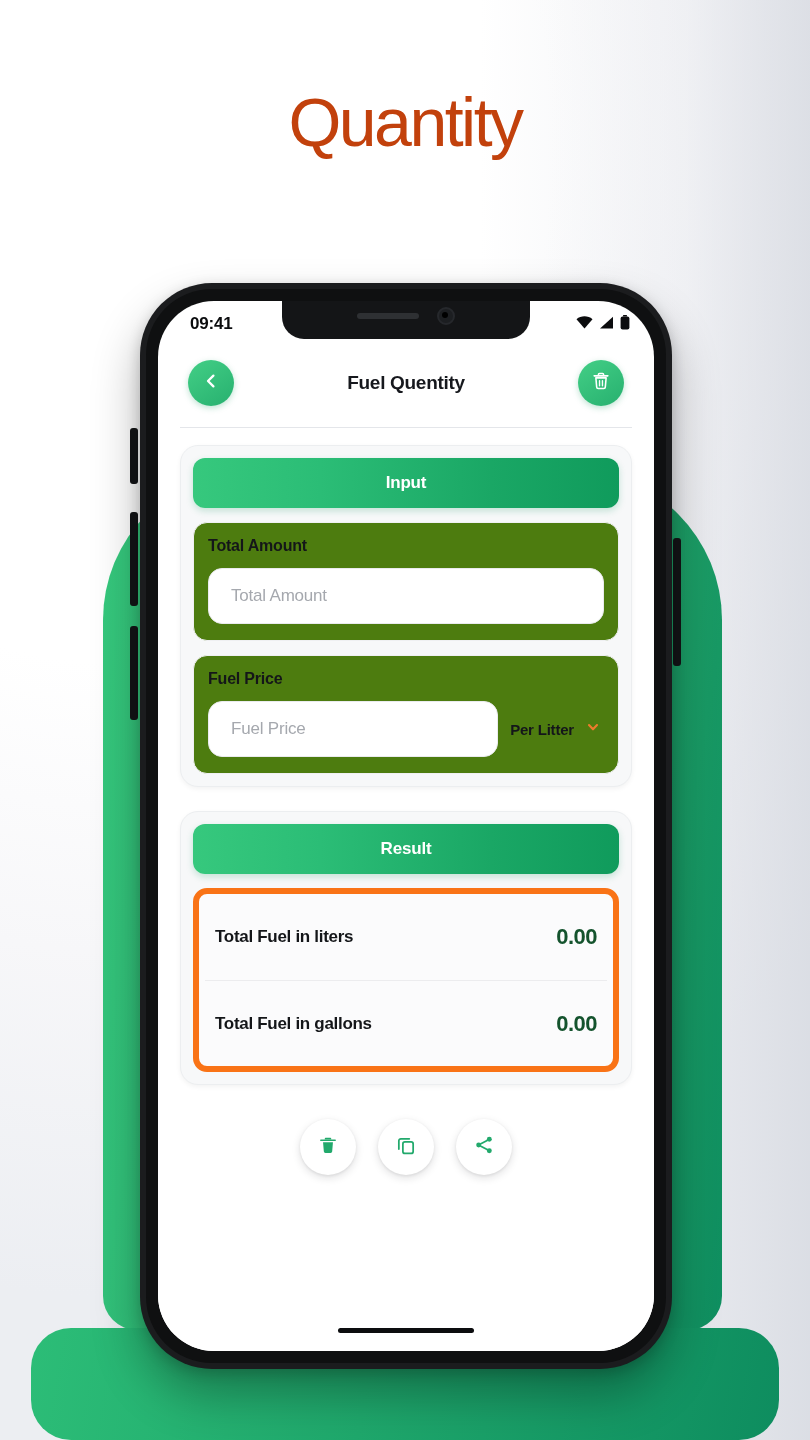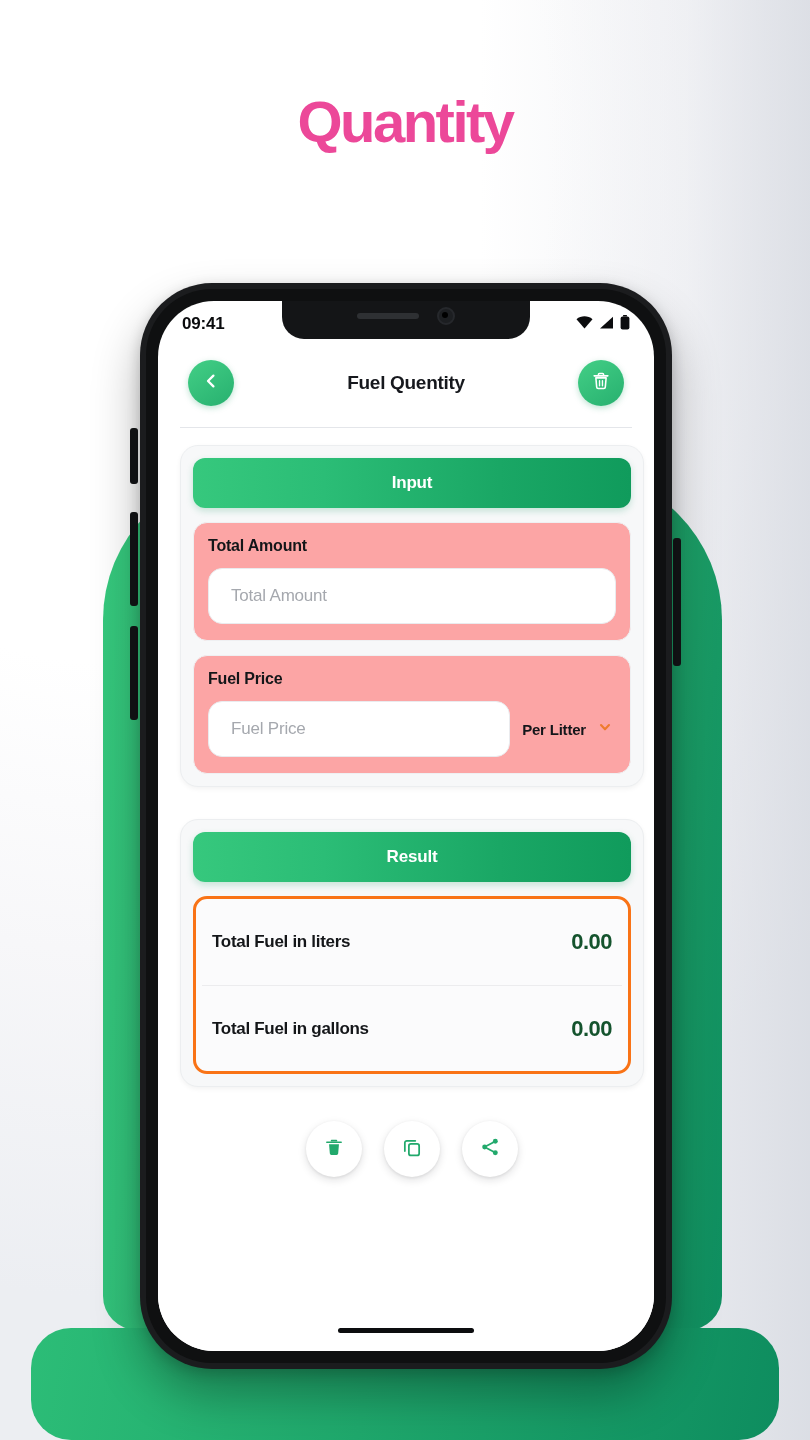--- a/index.html
+++ b/index.html
@@ -32,25 +32,25 @@
 
   
   .hero {
     position: absolute;
     top: 74px; left: 0;
     width: 810px;
     text-align: center;
     z-index: 6;
   }
   .hero-title {
-    font-size: 58px;
+    font-size: 68px;
     line-height: 96px;
-    font-weight: 700;
+    font-weight: 400;
     letter-spacing: -2.5px;
-    color: #ec4899;
+    color: #c2410c;
   }
   .hero-sub {
     margin-top: 8px;
     font-size: 37px;
     line-height: 46px;
     font-weight: 400;
     letter-spacing: -0.6px;
     color: #23262e;
   }
 
@@ -167,21 +167,21 @@
     position: absolute;
     left: 3px; top: 3px;
     width: 6px; height: 6px;
     border-radius: 50%;
     background: #000;
   }
 
   
   .statusbar {
     position: absolute;
-    top: 0; left: 0; right: 0;
+    top: 0; left: 8px; right: 0;
     height: 44px;
     display: flex;
     align-items: center;
     justify-content: space-between;
     padding: 0 24px;
     z-index: 8;
   }
   .status-time {
     font-size: 17px;
     font-weight: 700;
@@ -229,52 +229,52 @@
     right: 22px;
     height: 1px;
     background: #e4e6ea;
     z-index: 7;
   }
 
   
   .screen-body {
     position: absolute;
     top: 134px; left: 0; right: 0; bottom: 0;
-    padding: 10px 10px 0 22px;
+    padding: 10px 22px 0 22px;
     background: #ffffff;
     z-index: 6;
   }
 
   .card {
     background: #f7f8f9;
     border: 1px solid #eceef0;
     border-radius: 18px;
     padding: 12px;
     box-shadow: 0 2px 5px rgba(22,24,28,.05);
   }
-  .card + .card { margin-top: 32px; }
+  .card + .card { margin-top: 24px; }
 
   .card-header {
     height: 50px;
     border-radius: 12px;
     background: linear-gradient(90deg, #36c87d 0%, #2bbd76 30%, #1aa765 70%, #109b5c 100%);
     display: flex;
     align-items: center;
     justify-content: center;
     box-shadow: 0 3px 7px rgba(20,150,95,.22);
   }
   .card-header-label {
     color: #ffffff;
     font-size: 17px;
     font-weight: 700;
     letter-spacing: -0.2px;
   }
 
   .field-block {
-    background: #fca5a5;
+    background: #4d7c0f;
     border: 1px solid #eff0f2;
     border-radius: 14px;
     margin-top: 14px;
     padding: 14px 14px 16px 14px;
   }
   .field-label {
     font-size: 16px;
     font-weight: 700;
     color: #141619;
     letter-spacing: -0.2px;
@@ -326,21 +326,21 @@
     letter-spacing: -0.3px;
   }
   .result-value {
     font-size: 22px;
     font-weight: 700;
     color: #14532d;
     letter-spacing: -0.5px;
   }
   .result-wrap {
     background: #fbfbfc;
-    border: 3px solid #f97316;
+    border: 6px solid #f97316;
     border-radius: 14px;
     margin-top: 14px;
     padding: 0 6px;
   }
 
   
   .actions {
     display: flex;
     align-items: center;
     justify-content: center;

